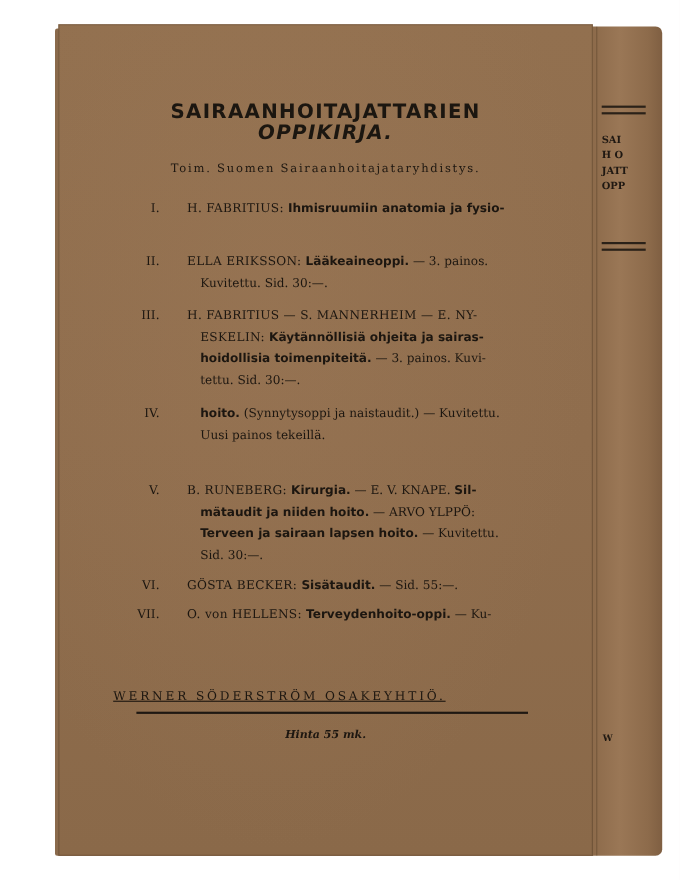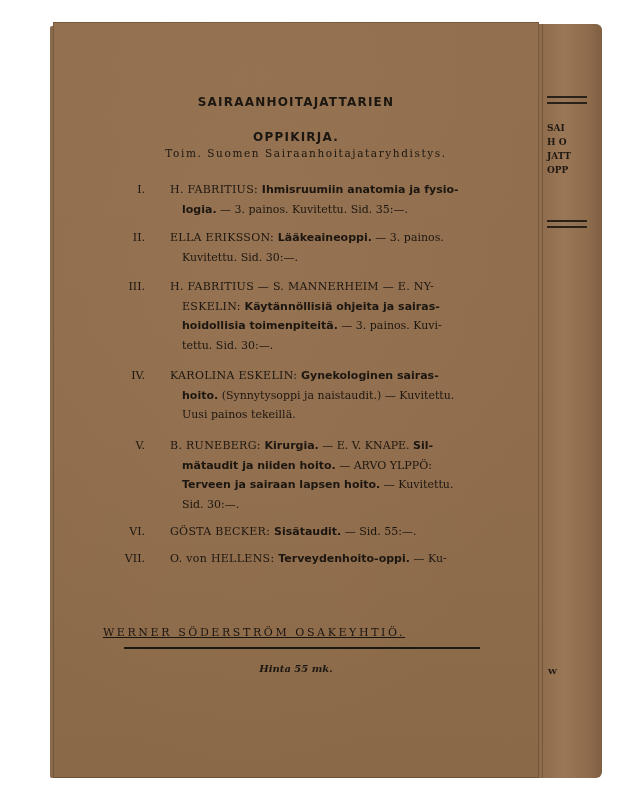--- a/index.html
+++ b/index.html
@@ -91,38 +91,37 @@
       width: 486px;
       color: #1c1610;
     }
     .title {
       position: absolute;
       left: 0;
       width: 486px;
       text-align: center;
       font-family: "DejaVu Sans", sans-serif;
       font-weight: bold;
-      font-size: 12px;
+      font-size: 18px;
       letter-spacing: 1.2px;
       line-height: 24px;
       color: #1b1610;
     }
     .title.l1 { top: 68px; }
-    .title.l2 { top: 103px; }
+    .title.l2 { top: 87px; font-style: italic; }
     .editor {
       position: absolute;
       top: 125px;
       left: 0;
       width: 486px;
       text-align: center;
       font-family: "DejaVu Serif", serif;
       font-size: 10.5px;
       letter-spacing: 1.6px;
       color: #1c1610;
-      margin-left: 10px;
     }
     .entry {
       position: absolute;
       left: 56px;
       width: 374px;
       font-family: "DejaVu Serif", serif;
       font-size: 11px;
       line-height: 19.5px;
       color: #1c1610;
     }
@@ -208,21 +207,20 @@
 
   <div class="content">
     <div class="title l1">SAIRAANHOITAJATTARIEN</div>
     <div class="title l2">OPPIKIRJA.</div>
     <div class="editor">Toim. Suomen Sairaanhoitajataryhdistys.</div>
 
     <div class="entry" style="top:158px">
       <span class="num">I.</span>
       <div class="body">
         <span class="first"><span class="caps">H. FABRITIUS: </span><span class="b">Ihmisruumiin anatomia ja fysio-</span></span>
-        <span class="rest"><span class="b">logia.</span><span> — 3. painos.  Kuvitettu.  Sid. 35:—.</span></span>
       </div>
     </div>
 
     <div class="entry" style="top:206px">
       <span class="num">II.</span>
       <div class="body">
         <span class="first"><span class="caps">ELLA ERIKSSON: </span><span class="b">Lääkeaineoppi.</span><span> — 3. painos.</span></span>
         <span class="rest"><span>Kuvitettu.  Sid. 30:—.</span></span>
       </div>
     </div>
@@ -233,21 +231,20 @@
         <span class="first caps">H. FABRITIUS — S. MANNERHEIM — E. NY-</span>
         <span class="rest"><span class="caps">ESKELIN: </span><span class="b">Käytännöllisiä ohjeita ja sairas-</span></span>
         <span class="rest"><span class="b">hoidollisia toimenpiteitä.</span><span> — 3. painos.  Kuvi-</span></span>
         <span class="rest"><span>tettu. Sid. 30:—.</span></span>
       </div>
     </div>
 
     <div class="entry" style="top:344px">
       <span class="num">IV.</span>
       <div class="body">
-        <span class="first"><span class="caps">KAROLINA ESKELIN: </span><span class="b">Gynekologinen sairas-</span></span>
         <span class="rest"><span class="b">hoito.</span><span> (Synnytysoppi ja naistaudit.) — Kuvitettu.</span></span>
         <span class="rest"><span>Uusi painos tekeillä.</span></span>
       </div>
     </div>
 
     <div class="entry" style="top:414px">
       <span class="num">V.</span>
       <div class="body">
         <span class="first"><span class="caps">B. RUNEBERG: </span><span class="b">Kirurgia.</span><span> — E. V. KNAPE. </span><span class="b">Sil-</span></span>
         <span class="rest"><span class="b">mätaudit ja niiden hoito.</span><span> — ARVO YLPPÖ:</span></span>

